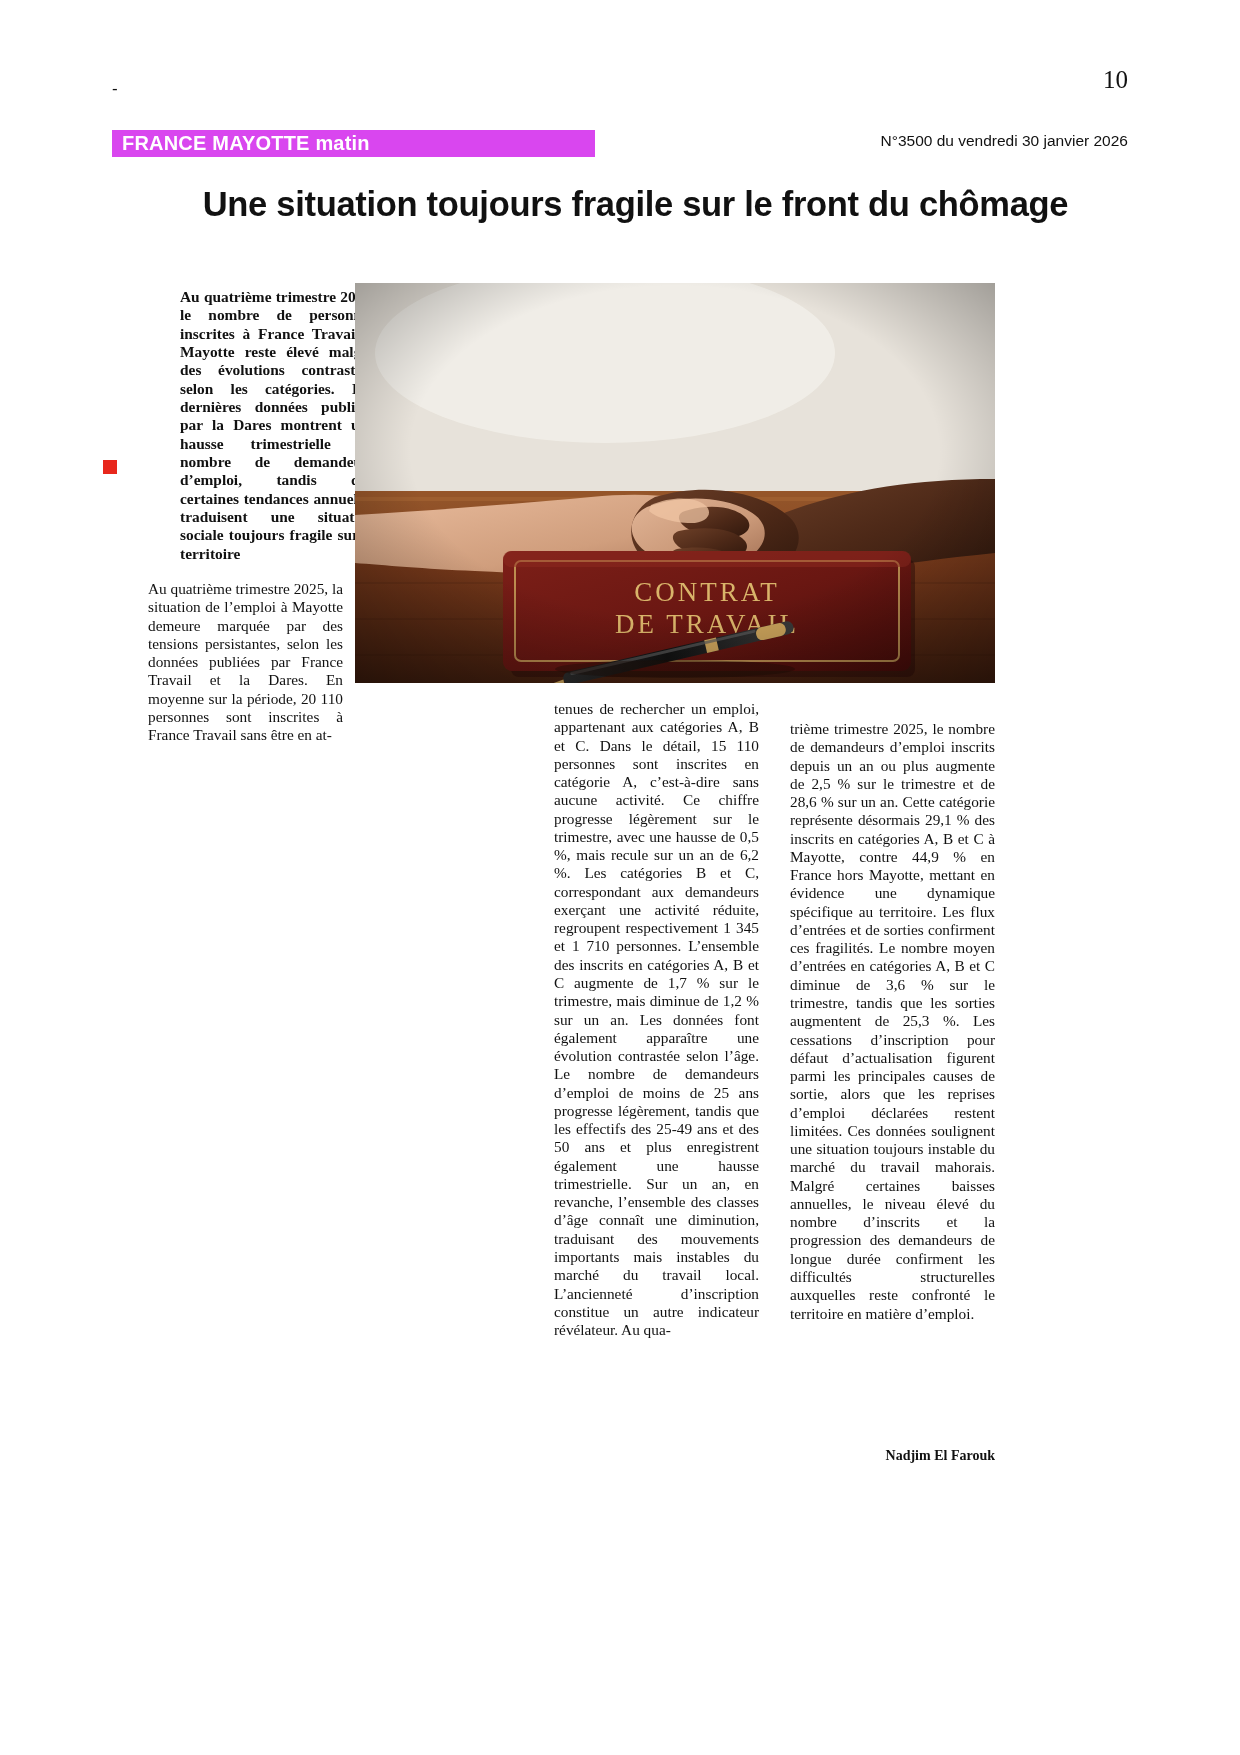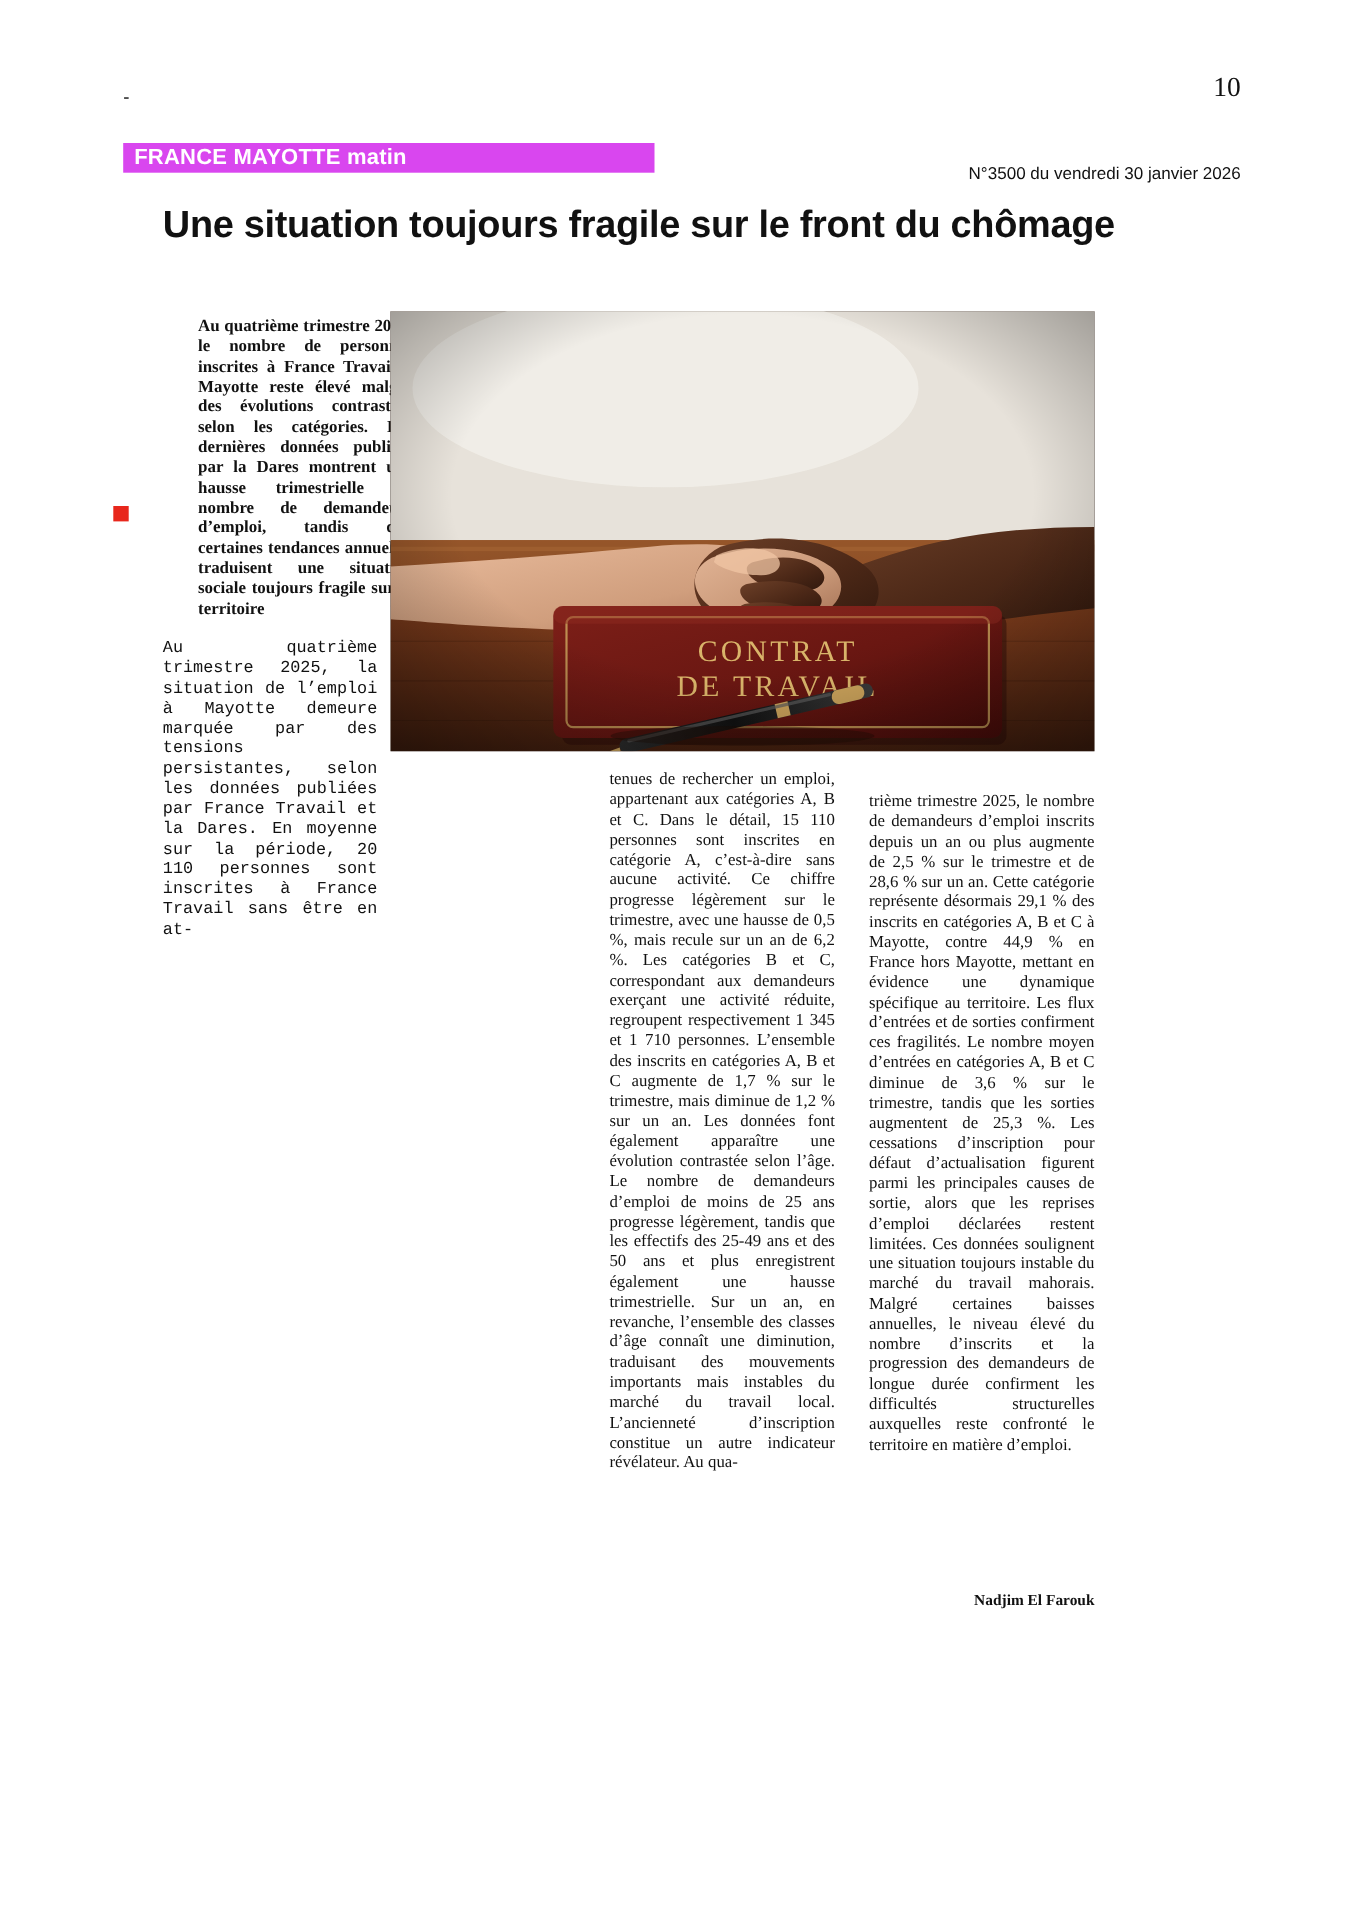--- a/index.html
+++ b/index.html
@@ -66,35 +66,35 @@
     font-weight: bold;
   }
   .issue-line {
     position: absolute;
     right: 112px;
     top: 132px;
     font-family: "Liberation Sans", sans-serif;
     font-size: 15.5px;
     color: #111;
     white-space: nowrap;
-    margin-top: 18px;
   }
 
   
   .headline {
     position: absolute;
     left: 148px;
     top: 163px;
     width: 975px;
     font-family: "Liberation Sans", sans-serif;
     font-weight: bold;
     font-size: 34.5px;
     line-height: 1.05;
     letter-spacing: -0.3px;
     color: #111;
+    text-align: center;
   }
 
   
   .kicker {
     position: absolute;
     left: 148px;
     top: 215px;
     width: 975px;
     font-family: "Liberation Sans", sans-serif;
     font-size: 21.5px;
@@ -137,21 +137,21 @@
     position: absolute;
     font-family: "Liberation Serif", serif;
     font-size: 15.3px;
     line-height: 1.195;
     text-align: justify;
     color: #111;
     hyphens: auto;
   }
   .col p { margin: 0; }
 
-  .col-1 { left: 148px; top: 580px;  width: 195px; font-family: Liberation Mono, monospace; }
+  .col-1 { left: 148px; top: 580px;  width: 195px; }
   .col-2 { left: 355px; top: 700px;  width: 200px; }
   .col-3 { left: 554px; top: 700px;  width: 205px; }
   .col-4 { left: 790px; top: 720px;  width: 205px; }
 
   
   .photo {
     position: absolute;
     left: 355px;
     top: 283px;
     width: 640px;

